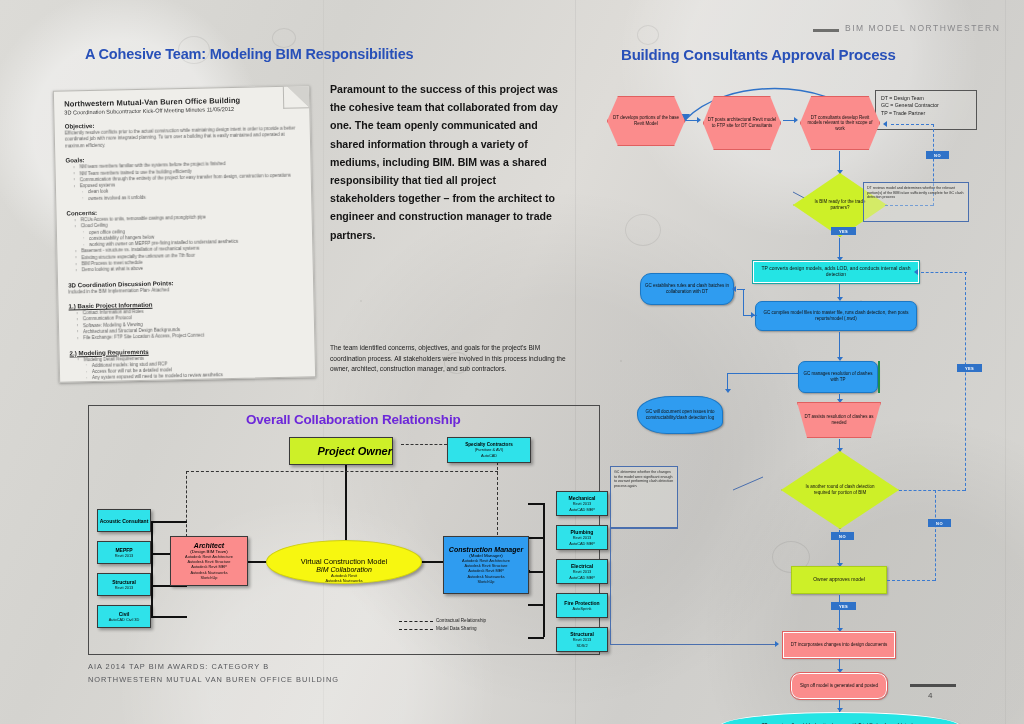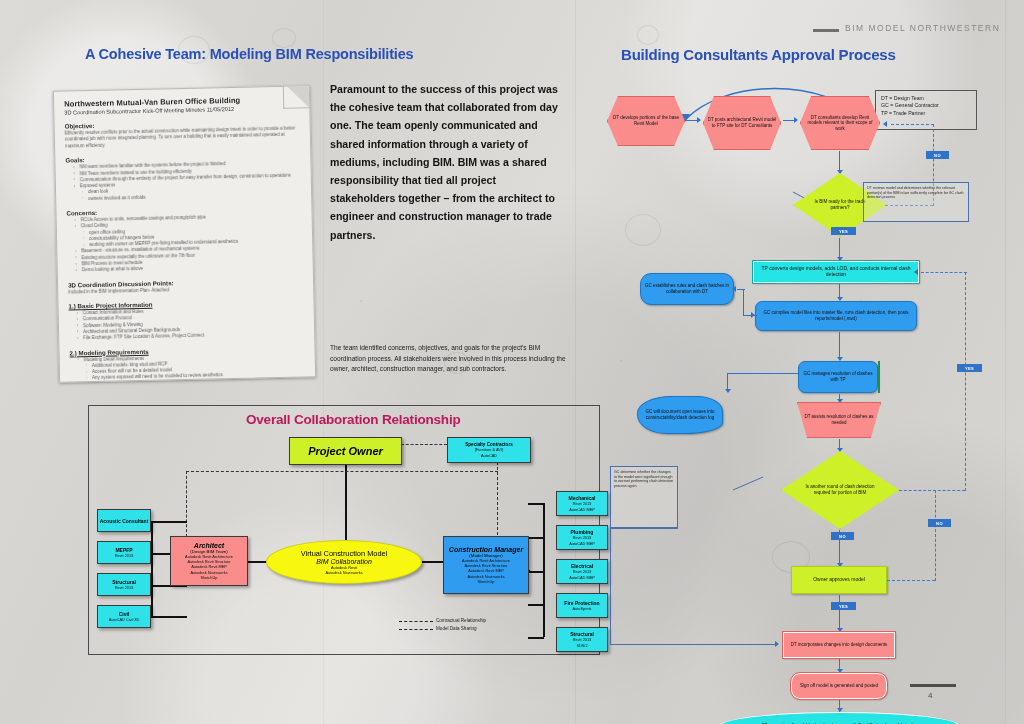--- a/index.html
+++ b/index.html
@@ -28,21 +28,21 @@
 
   
   .hdr-rule{position:absolute;left:813px;top:29px;width:26px;height:3px;background:#6f6f6d;}
   .hdr-txt{position:absolute;left:845px;top:23px;font-size:8.5px;letter-spacing:1.5px;
     color:#87878a;font-weight:400;}
 
   
   .sec-title{position:absolute;color:#2850b8;font-weight:700;letter-spacing:-.2px;}
   #t-left{left:85px;top:46px;font-size:14.5px;}
   #t-right{left:621px;top:46px;font-size:15px;}
-  #t-collab{left:246px;top:412px;font-size:13.5px;font-weight:700;color:#be185d;}
+  #t-collab{left:246px;top:412px;font-size:13.5px;font-weight:700;color:#6d28d9;}
 
   
   .body-par{position:absolute;left:330px;top:80px;width:232px;font-size:10.6px;
     line-height:18.2px;color:#141414;font-weight:600;}
 
   .cap-box{position:absolute;left:330px;top:343px;width:244px;font-size:6.6px;
     line-height:10.6px;color:#1b1b1b;}
 
   
   .doc{
@@ -74,21 +74,21 @@
     border:1px solid #4a4a4a;background:transparent;}
   .node{position:absolute;box-sizing:border-box;border:1px solid #3a3a3a;
     text-align:center;box-shadow:2px 2px 3px rgba(0,0,0,.33);
     display:flex;flex-direction:column;align-items:center;justify-content:center;}
   .node .n-title{font-weight:700;}
   .node .n-line{font-size:3.9px;line-height:5.2px;color:#111;}
   .cyan{background:#2fe2ea;}
   .green{background:#cdf028;}
   .pink{background:#fb8c8c;}
   .blue{background:#2f9cf0;}
-  .yellowell{background:#f7f710;border-radius:50%;}
+  .yellowell{background:#f7f710;border-radius:50%;justify-content:flex-end;}
 
   .conn{position:absolute;background:#111;}
   .dashh{position:absolute;height:0;border-top:1.6px dashed #333;}
   .dashv{position:absolute;width:0;border-left:1.6px dashed #333;}
 
   .legend{position:absolute;left:399px;top:617px;font-size:4.6px;color:#222;line-height:8px;}
   .legend .ll{display:flex;align-items:center;gap:3px;}
   .legend .dash{width:34px;border-top:1.4px dashed #222;height:0;}
 
   
@@ -249,21 +249,21 @@
 
   <div class="conn" style="left:543px;top:503px;width:1.8px;height:134px;"></div>
   <div class="conn" style="left:528px;top:503px;width:16px;height:1.6px;"></div>
   <div class="conn" style="left:528px;top:537px;width:16px;height:1.6px;"></div>
   <div class="conn" style="left:528px;top:571px;width:16px;height:1.6px;"></div>
   <div class="conn" style="left:528px;top:604px;width:16px;height:1.6px;"></div>
   <div class="conn" style="left:528px;top:637px;width:16px;height:1.6px;"></div>
   <div class="conn" style="left:510px;top:570px;width:20px;height:1.6px;"></div>
 </div>
 
-<div class="node green" style="left:289px;top:437px;width:113px;height:28px;">
+<div class="node green" style="left:289px;top:437px;width:104px;height:28px;align-items:flex-end;">
   <div class="n-title" style="font-size:11px;font-style:italic;">Project Owner</div>
 </div>
 
 <div class="node cyan" style="left:447px;top:437px;width:84px;height:26px;">
   <div style="font-size:4.6px;font-weight:600;">Specialty Contractors</div>
   <div class="n-line">(Furniture &amp; AVI)</div>
   <div class="n-line">AutoCAD</div>
 </div>
 
 <div class="node pink" style="left:170px;top:536px;width:78px;height:50px;">
@@ -495,15 +495,17 @@
   </div>
   <div class="aline" style="left:254px;top:628px;width:1.4px;height:12px;"></div>
   <div class="arrow ar-down" style="left:252px;top:636px;"></div>
 
   <div class="fn cyanell" style="left:135px;top:640px;width:240px;height:28px;">
     <span>TP uses sign off model for locating hangers with Total Station for prefabrication</span>
   </div>
 </div>
 
 <div class="footer">
+  <div>AIA 2014 TAP BIM AWARDS: CATEGORY B</div>
+  <div>NORTHWESTERN MUTUAL VAN BUREN OFFICE BUILDING</div>
 </div>
 <div class="pg-rule"></div>
 <div class="pg-num">4</div>
 
 </body></html>

